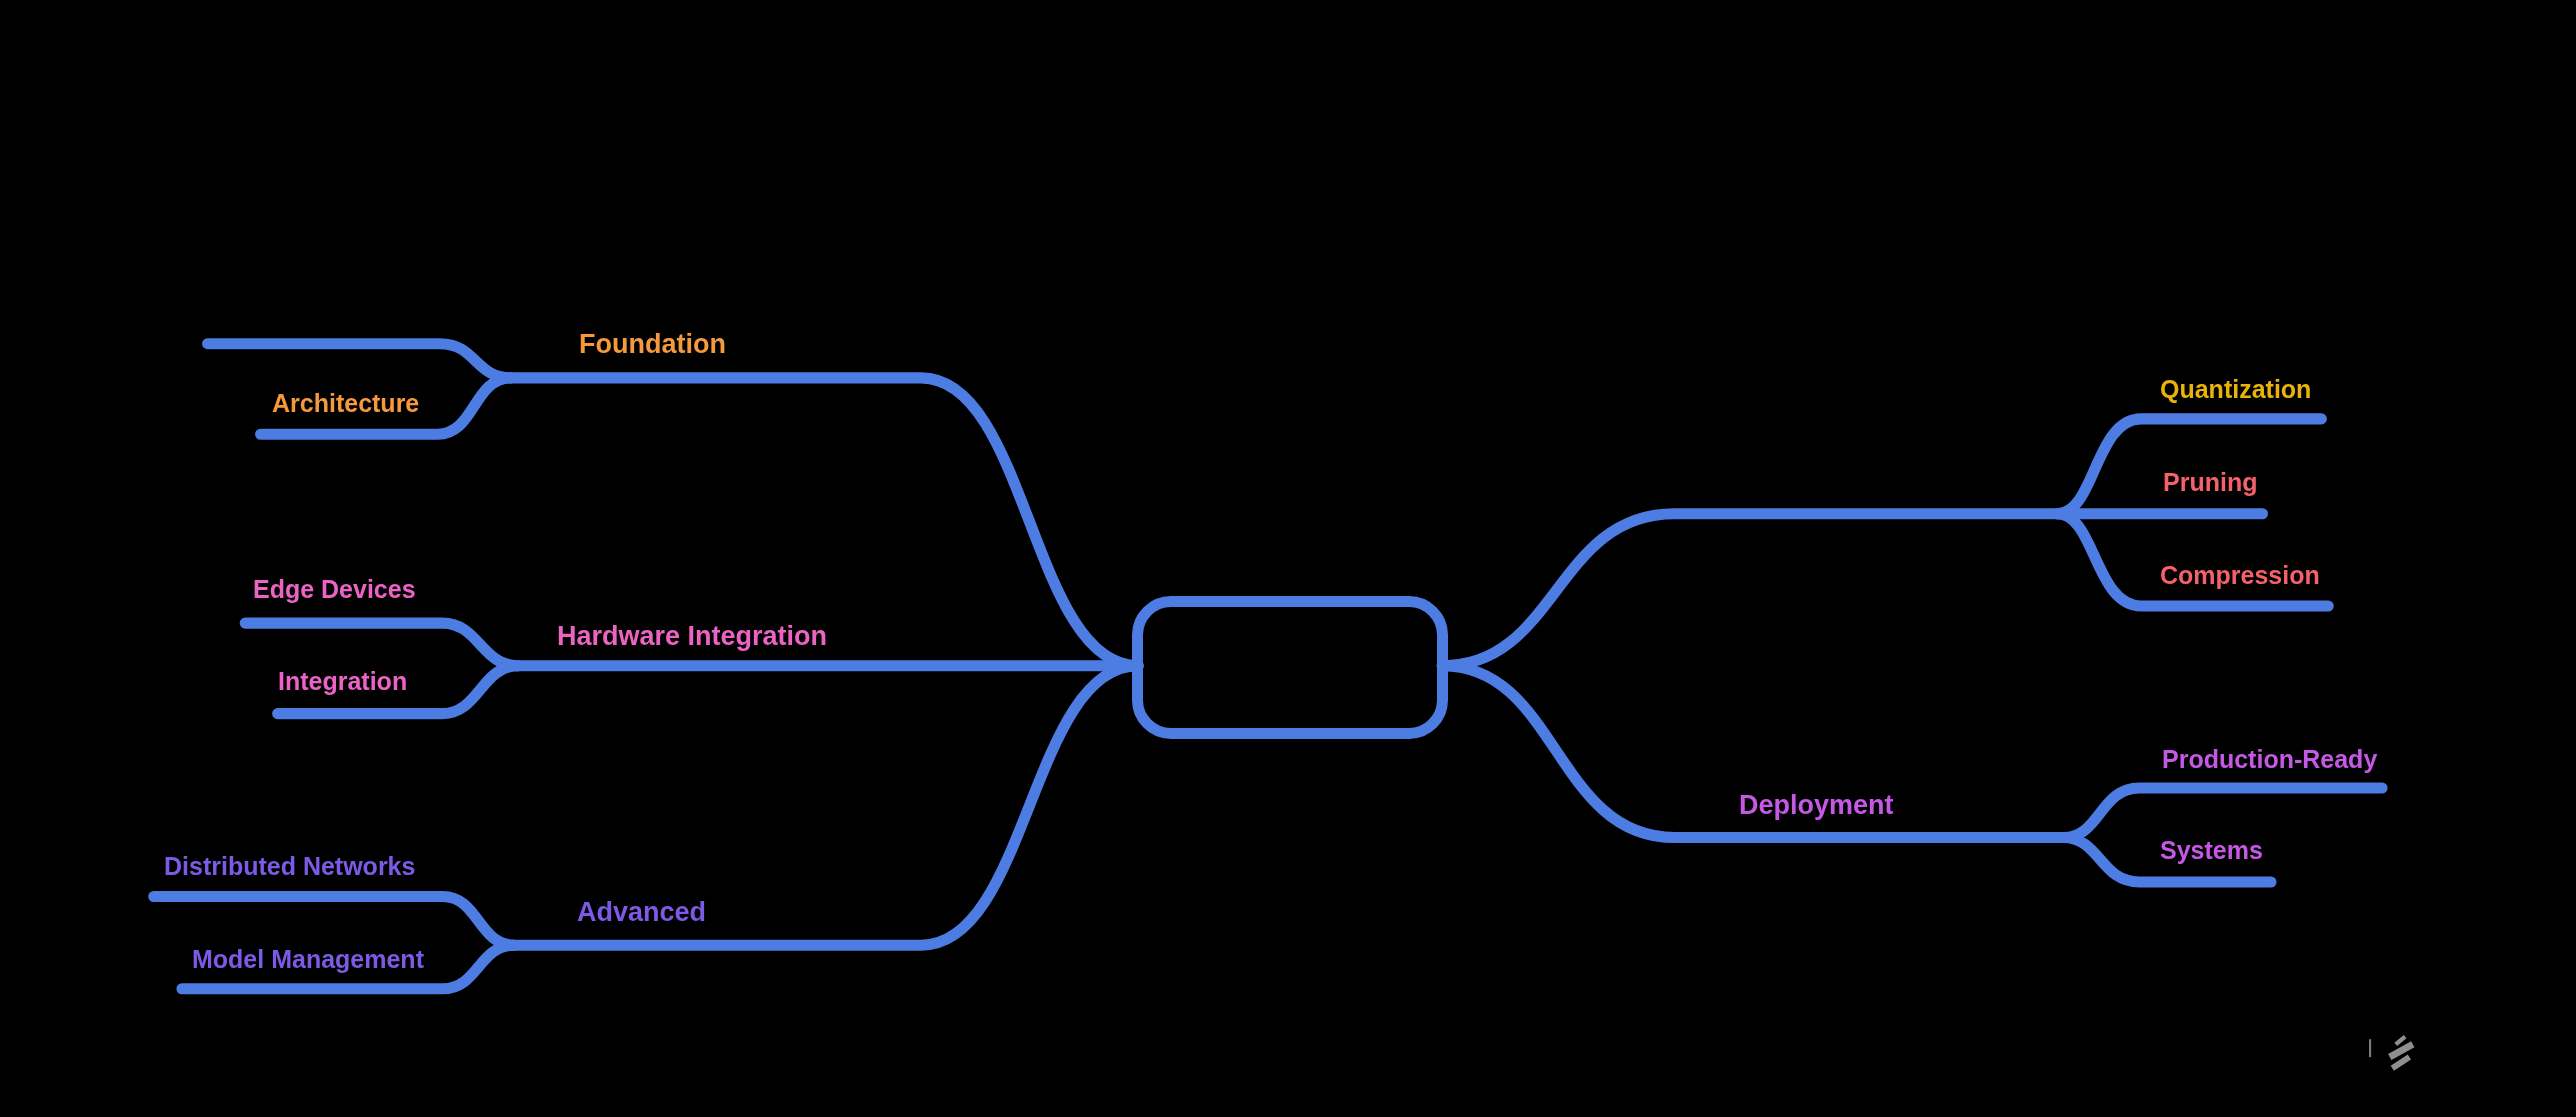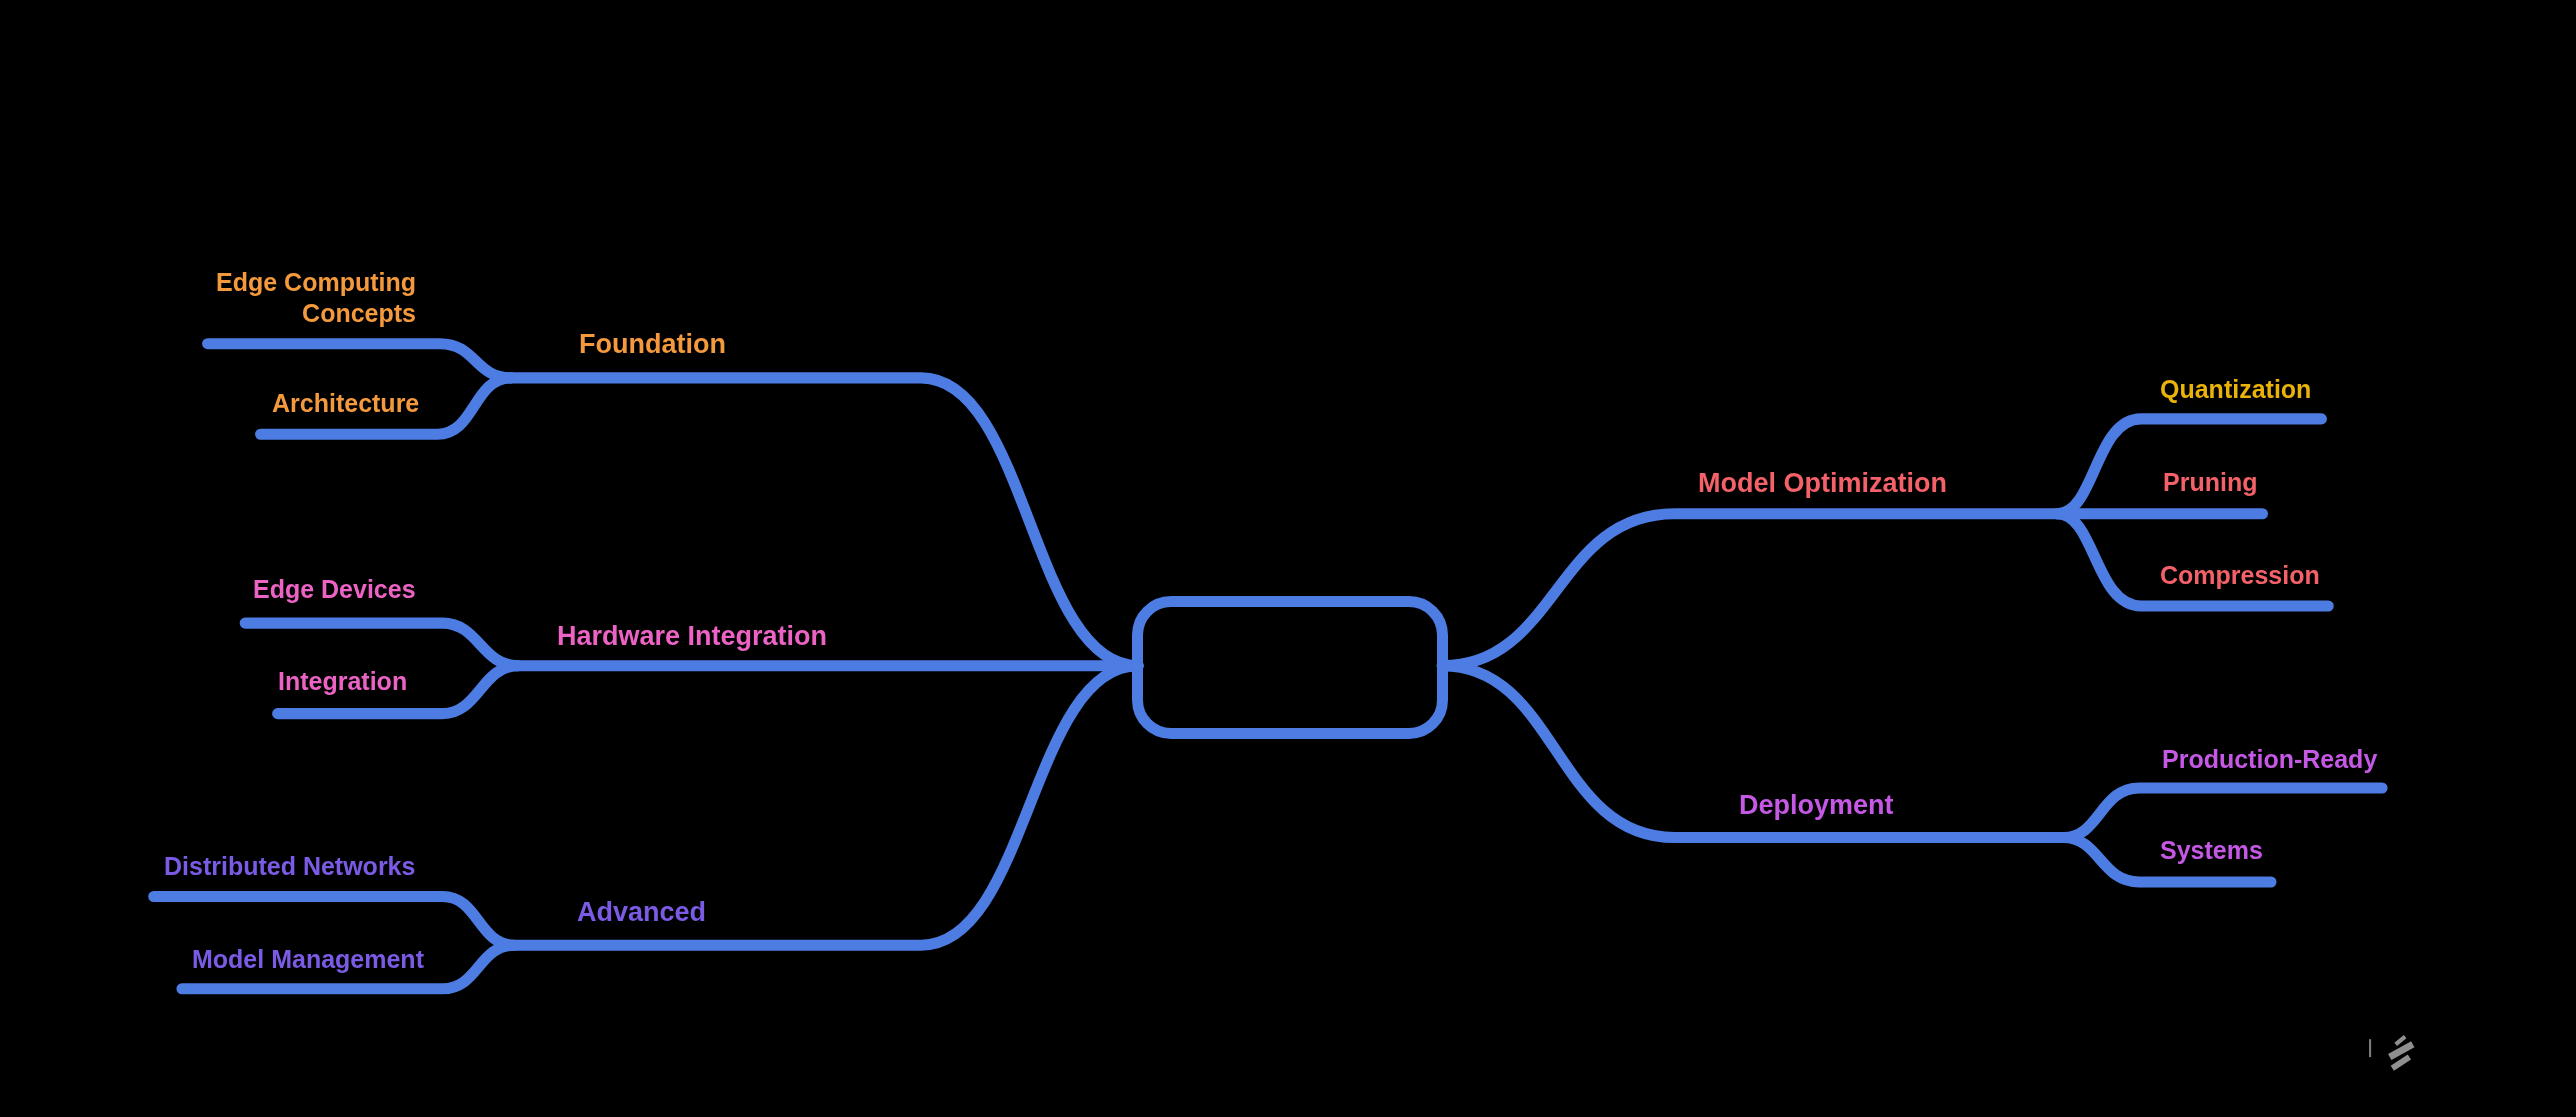--- a/index.html
+++ b/index.html
@@ -59,32 +59,30 @@
     <path class="branch-line" d="M 2408 601 C 2452 601 2452 709 2506 709 H 2725" style="stroke: rgb(77, 125, 227);"></path>
 
     <path class="branch-line" d="M 1688 779 C 1823 779 1820 980 1960 980 H 2415" style="stroke: rgb(77, 125, 227);"></path>
     <path class="branch-line" d="M 2415 980 C 2458 980 2458 922 2504 922 H 2788" style="stroke: rgb(77, 125, 227);"></path>
     <path class="branch-line" d="M 2415 980 C 2458 980 2458 1032 2504 1032 H 2658" style="stroke: rgb(77, 125, 227);"></path>
   </svg>
 
   <div class="root-node" style="border-color: rgb(77, 125, 227);"></div>
 
   <div class="label lvl1" style="left: 579px; top: 327px; width: 256px; color: rgb(244, 154, 61);">Foundation</div>
-  <div class="label lvl2" style="left: 160px; top: 267px; width: 256px; text-align: right; color: rgb(244, 154, 61);">Edge Computing Concepts</div>
   <div class="label lvl2" style="left: 272px; top: 388px; width: 256px; color: rgb(244, 154, 61);">Architecture</div>
 
   <div class="label lvl1" style="left: 557px; top: 619px; width: 299px; color: rgb(236, 99, 197);">Hardware Integration</div>
   <div class="label lvl2" style="left: 253px; top: 574px; width: 256px; color: rgb(236, 99, 197);">Edge Devices</div>
   <div class="label lvl2" style="left: 278px; top: 666px; width: 256px; color: rgb(236, 99, 197);">Integration</div>
 
   <div class="label lvl1" style="left: 577px; top: 895px; width: 256px; color: rgb(123, 91, 230);">Advanced</div>
   <div class="label lvl2" style="left: 164px; top: 851px; width: 273px; color: rgb(123, 91, 230);">Distributed Networks</div>
   <div class="label lvl2" style="left: 192px; top: 944px; width: 273px; color: rgb(123, 91, 230);">Model Management</div>
 
-  <div class="label lvl1" style="left: 1698px; top: 466px; width: 342px; color: rgb(244, 97, 105);">Model Optimization</div>
   <div class="label lvl2" style="left: 2160px; top: 374px; width: 256px; color: #eab308;">Quantization</div>
   <div class="label lvl2" style="left: 2163px; top: 467px; width: 256px; color: rgb(244, 97, 105);">Pruning</div>
   <div class="label lvl2" style="left: 2160px; top: 560px; width: 256px; color: rgb(244, 97, 105);">Compression</div>
 
   <div class="label lvl1" style="left: 1739px; top: 788px; width: 256px; color: rgb(198, 88, 230);">Deployment</div>
   <div class="label lvl2" style="left: 2162px; top: 744px; width: 273px; color: rgb(198, 88, 230);">Production-Ready</div>
   <div class="label lvl2" style="left: 2160px; top: 835px; width: 256px; color: rgb(198, 88, 230);">Systems</div>
 
   <svg class="watermark" width="2576" height="1118" viewBox="0 0 3015 1308">
     <g stroke-linecap="butt" fill="none" opacity="0.85">

